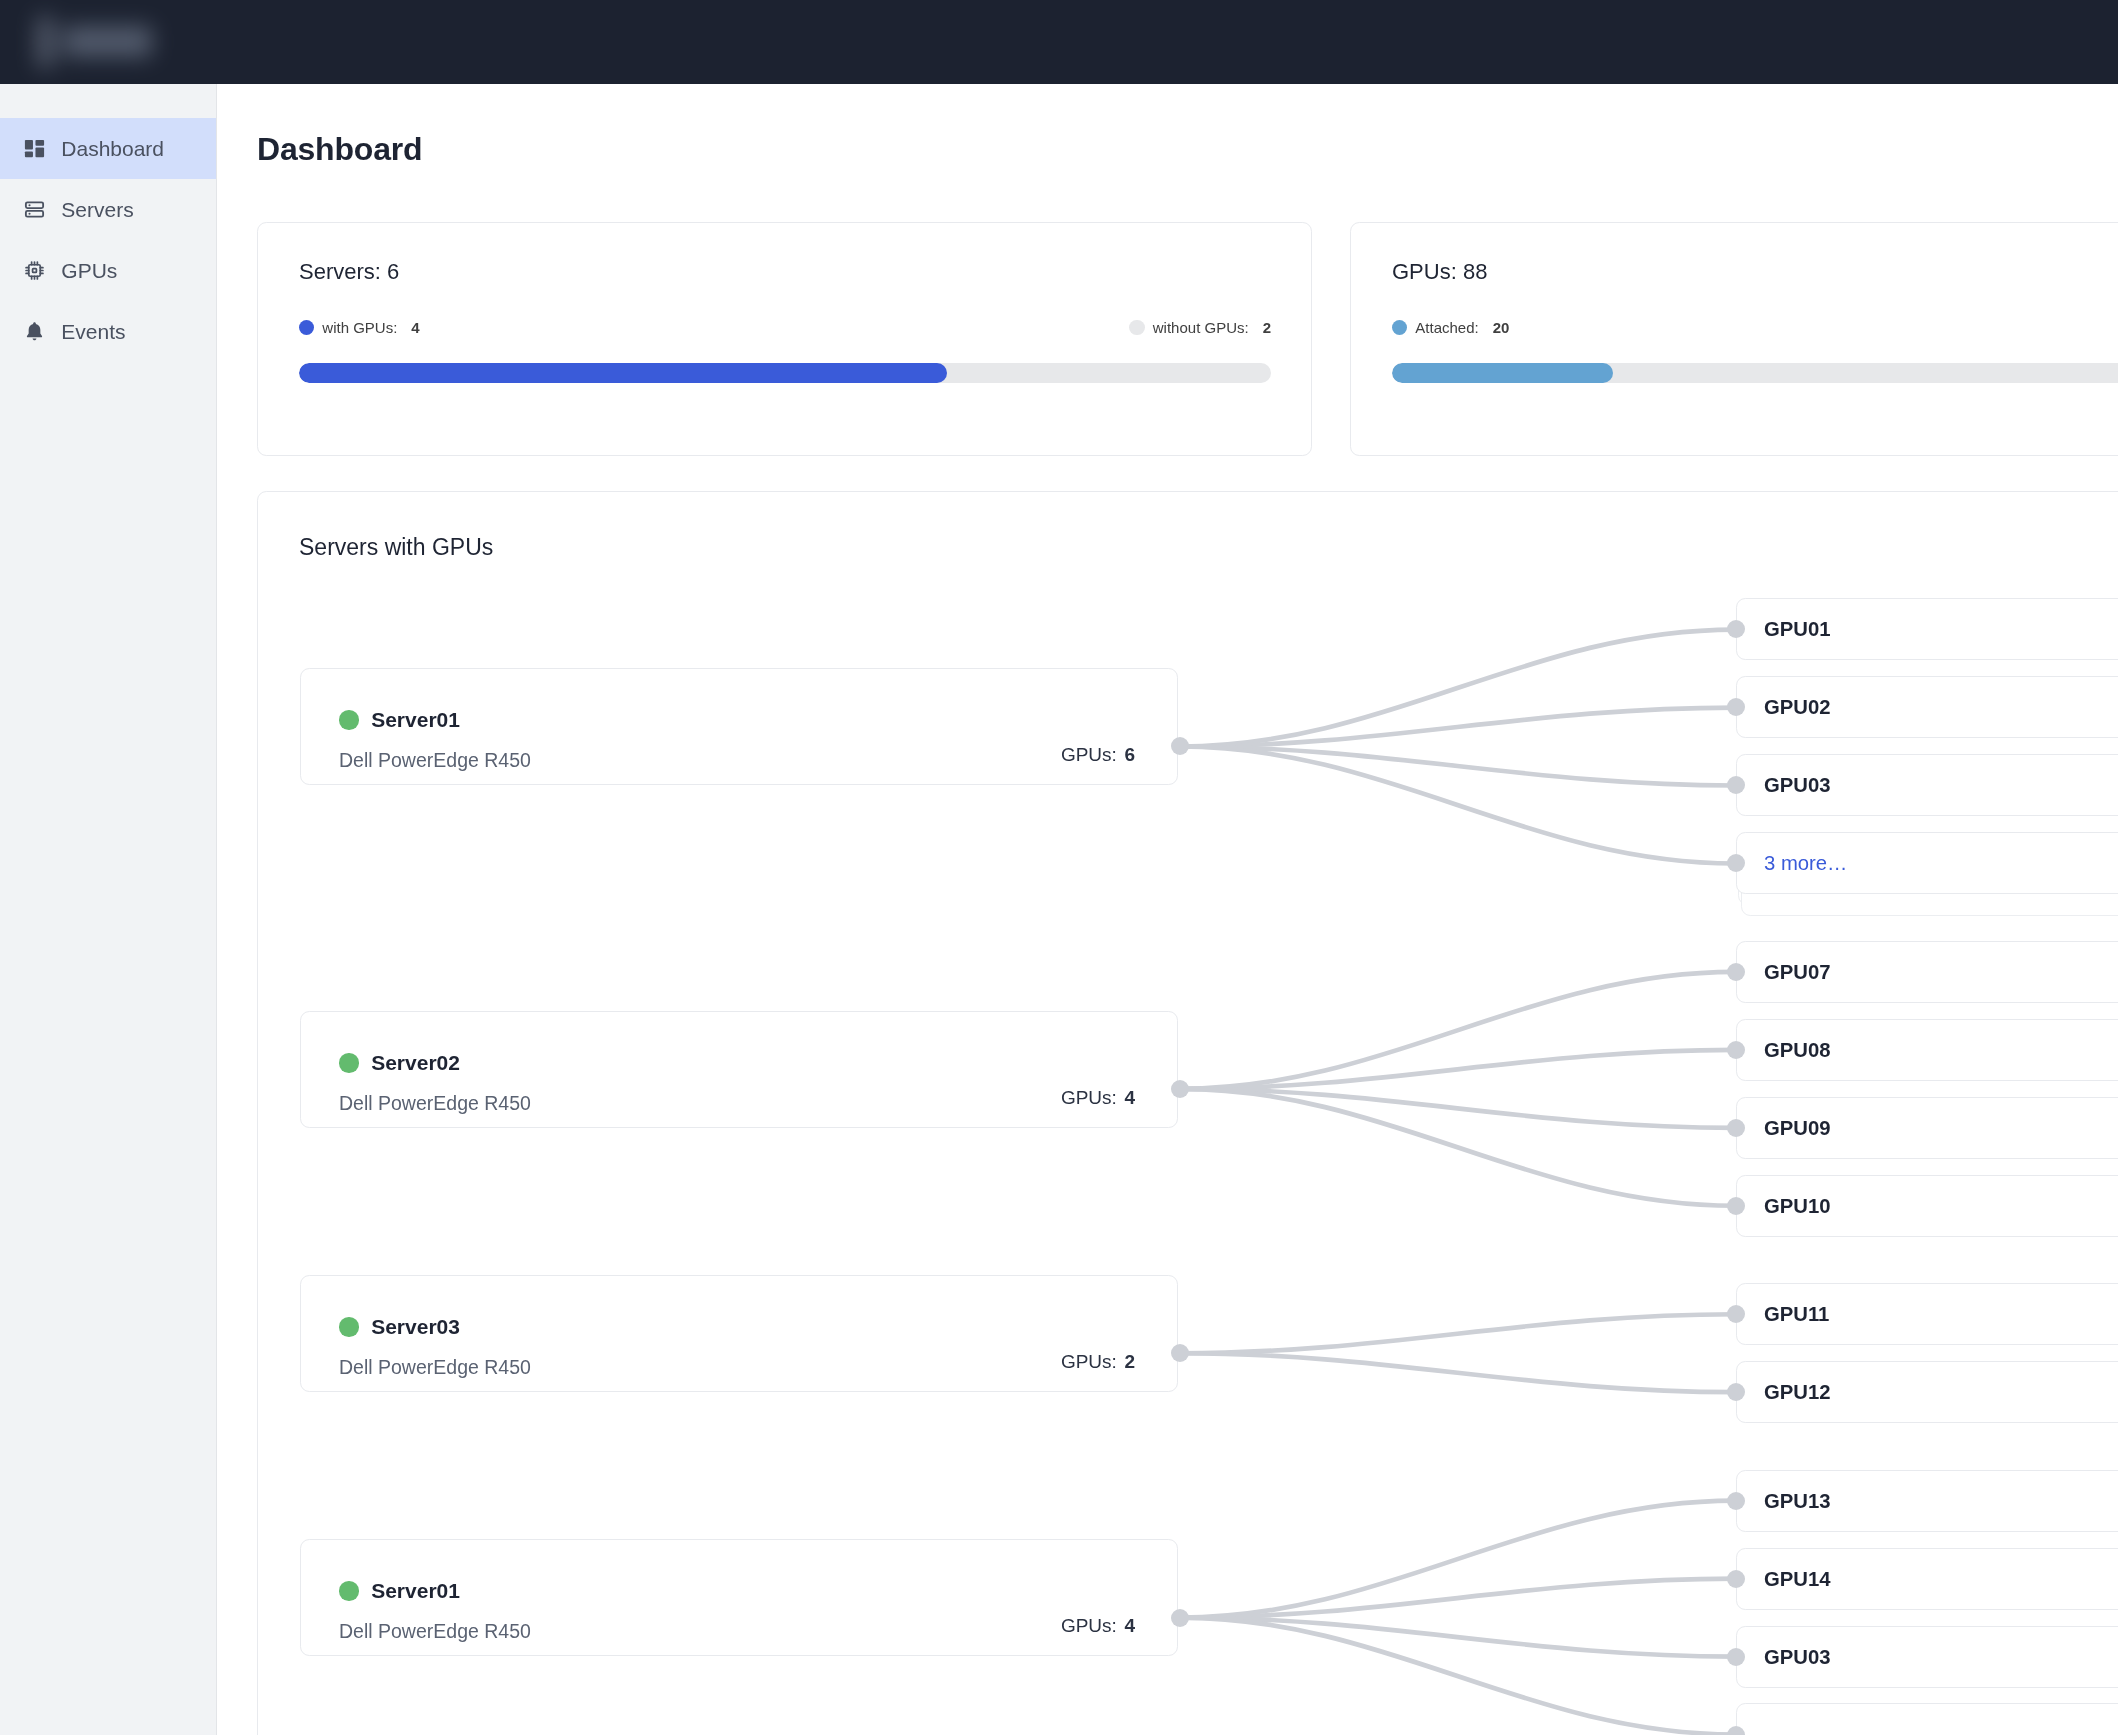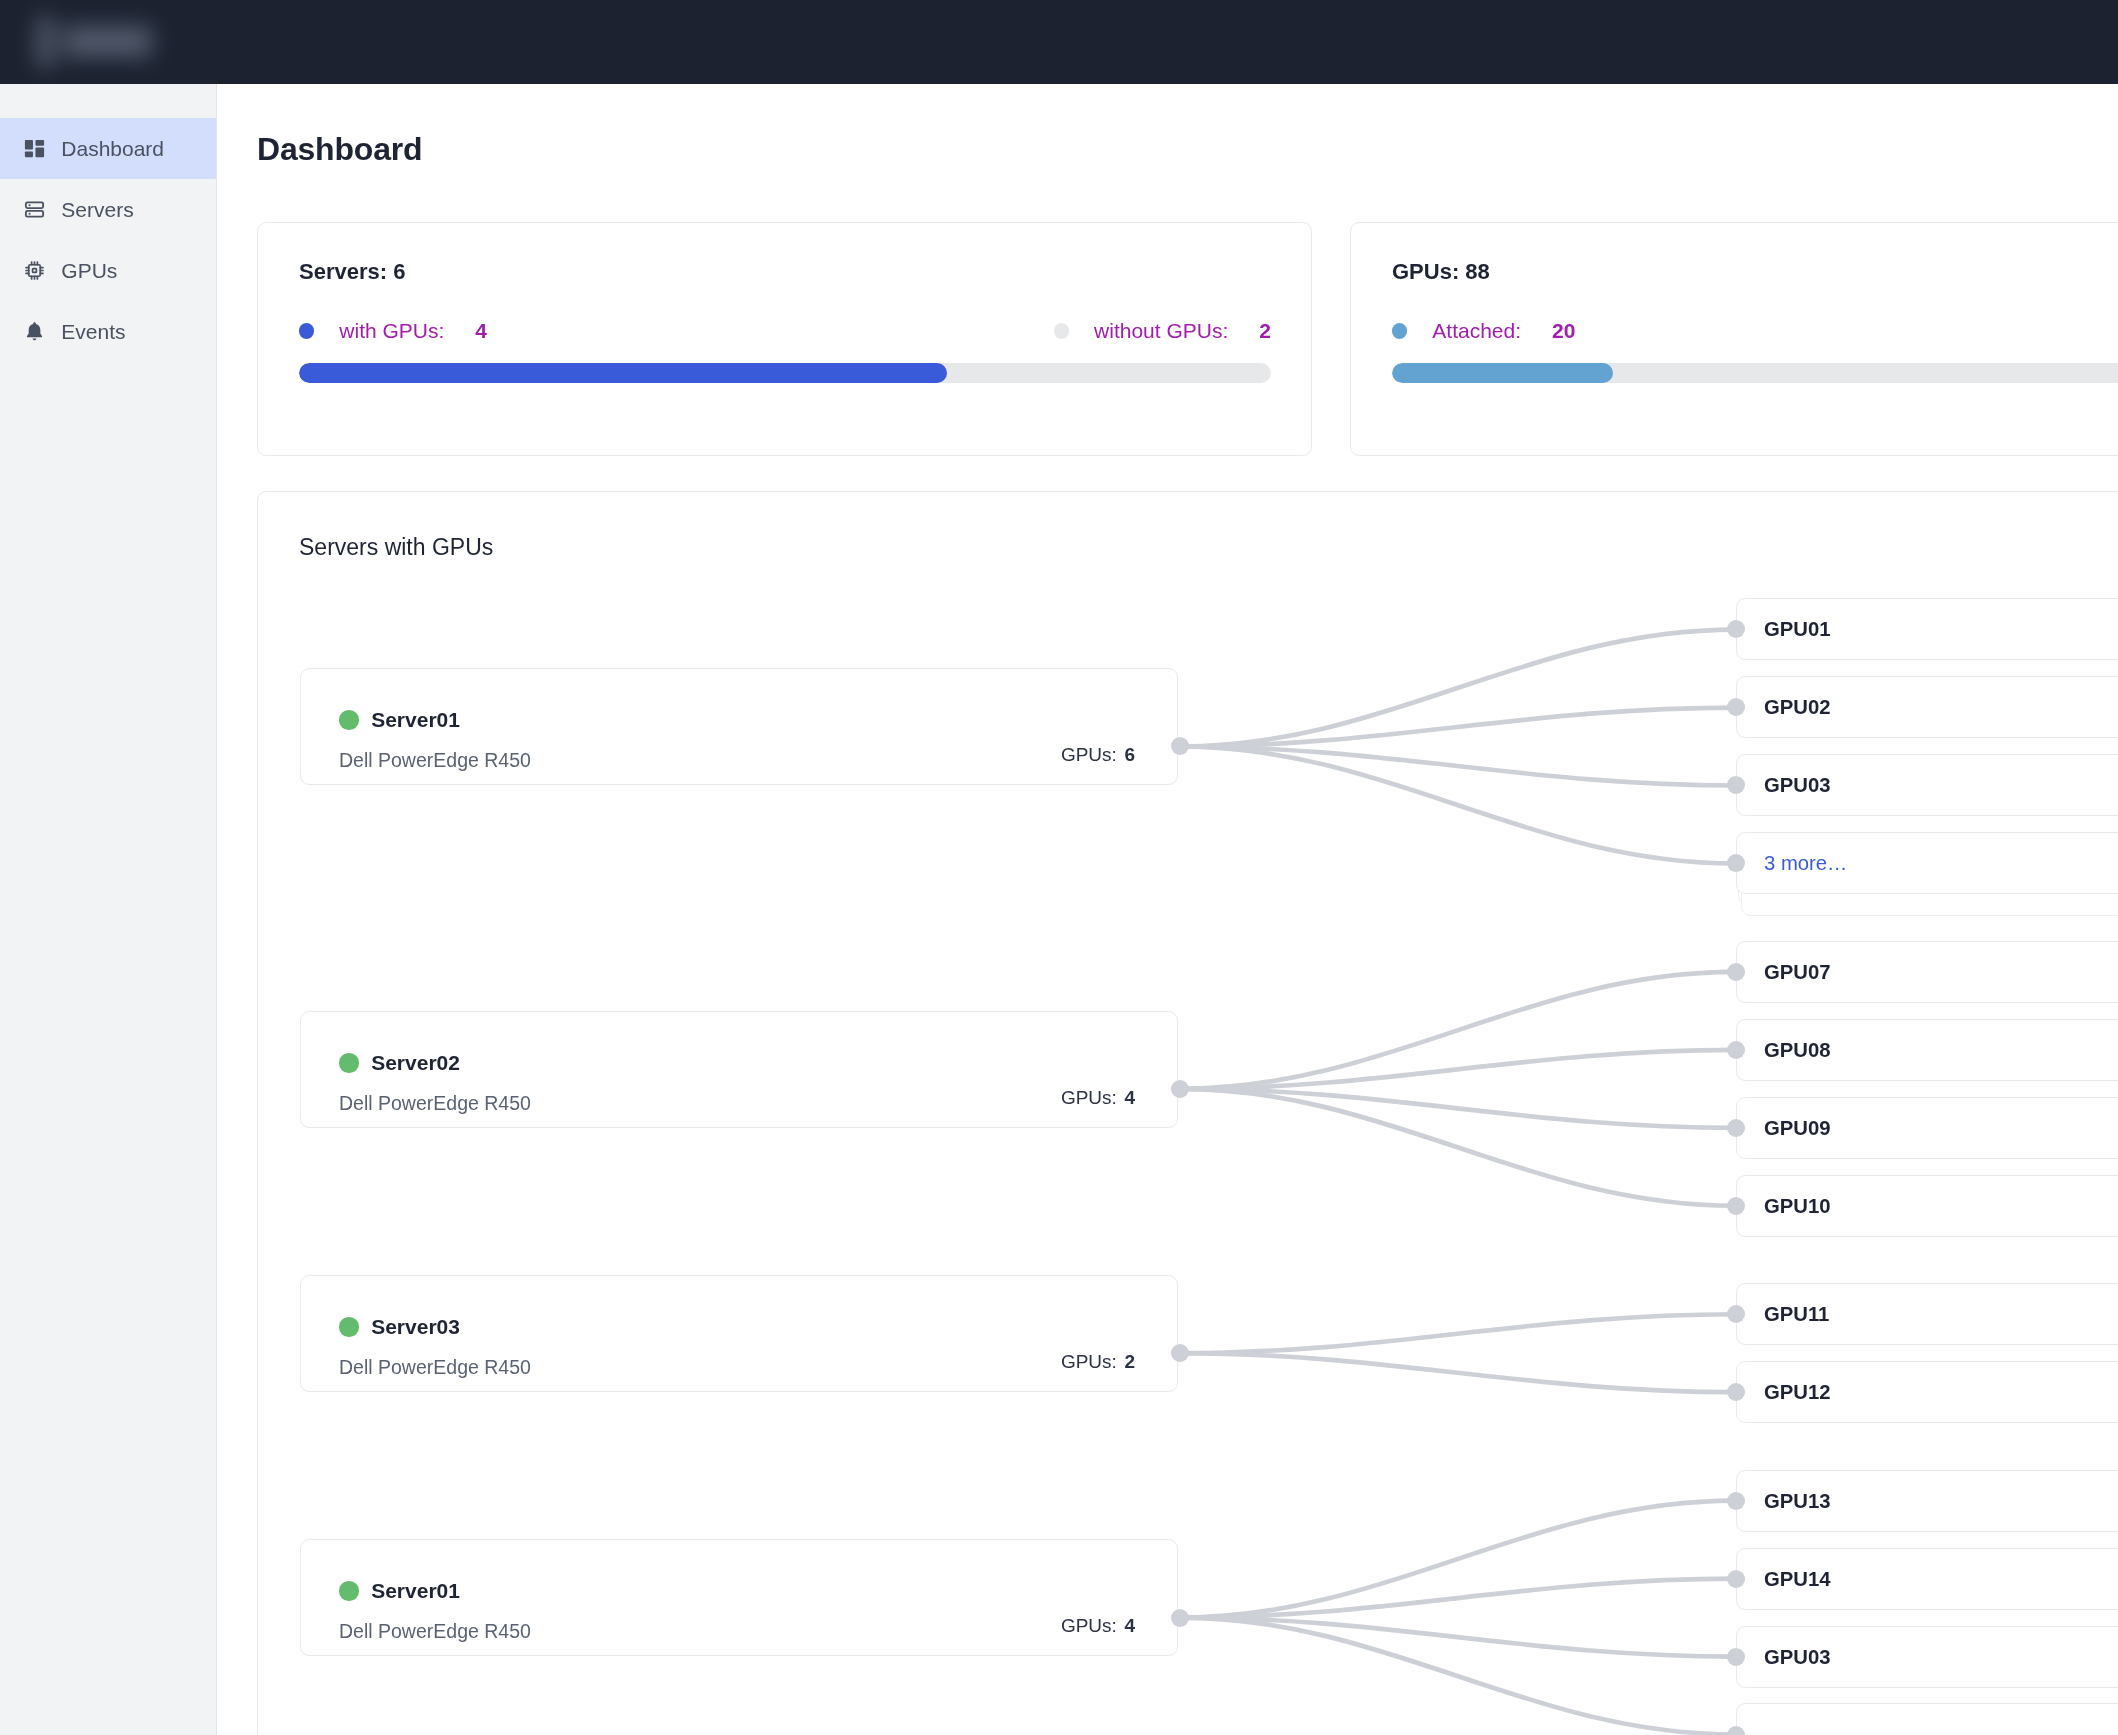--- a/index.html
+++ b/index.html
@@ -72,30 +72,30 @@
     background: #ffffff;
     border: 1.3px solid #e8eaee;
     border-radius: 9.3px;
   }
   #servers-card { left: 39px; top: 138px; width: 1055px; height: 234px; }
   #gpus-card    { left: 1132px; top: 138px; width: 1055px; height: 234px; }
   #tree-card    { left: 39px; top: 407px; width: 2148px; height: 1271px; }
 
   .stat-title {
     position: absolute; left: 41px; top: 36px;
-    font-size: 22px; font-weight: bold; color: #1e2433;
+    font-size: 22px; font-weight: normal; color: #1e2433;
   }
   .legend-row {
     position: absolute; left: 41px; top: 96px;
     width: 972px;
     display: flex; justify-content: space-between; align-items: center;
   }
   .legend {
-    display: flex; align-items: center; gap: 25px;
-    font-size: 21px; color: #a21caf;
+    display: flex; align-items: center; gap: 8px;
+    font-size: 15px; color: #404040;
   }
   .legend .dot { width: 15.3px; height: 15.3px; border-radius: 50%; flex: 0 0 15.3px; }
   .legend .val { font-weight: bold; margin-left: 6px; }
   .progress-track {
     position: absolute; left: 41px; top: 140px;
     width: 972px; height: 20.3px;
     background: #e7e8ea; border-radius: 11px; overflow: hidden;
   }
   .progress-fill { height: 100%; border-radius: 11px; }
 

